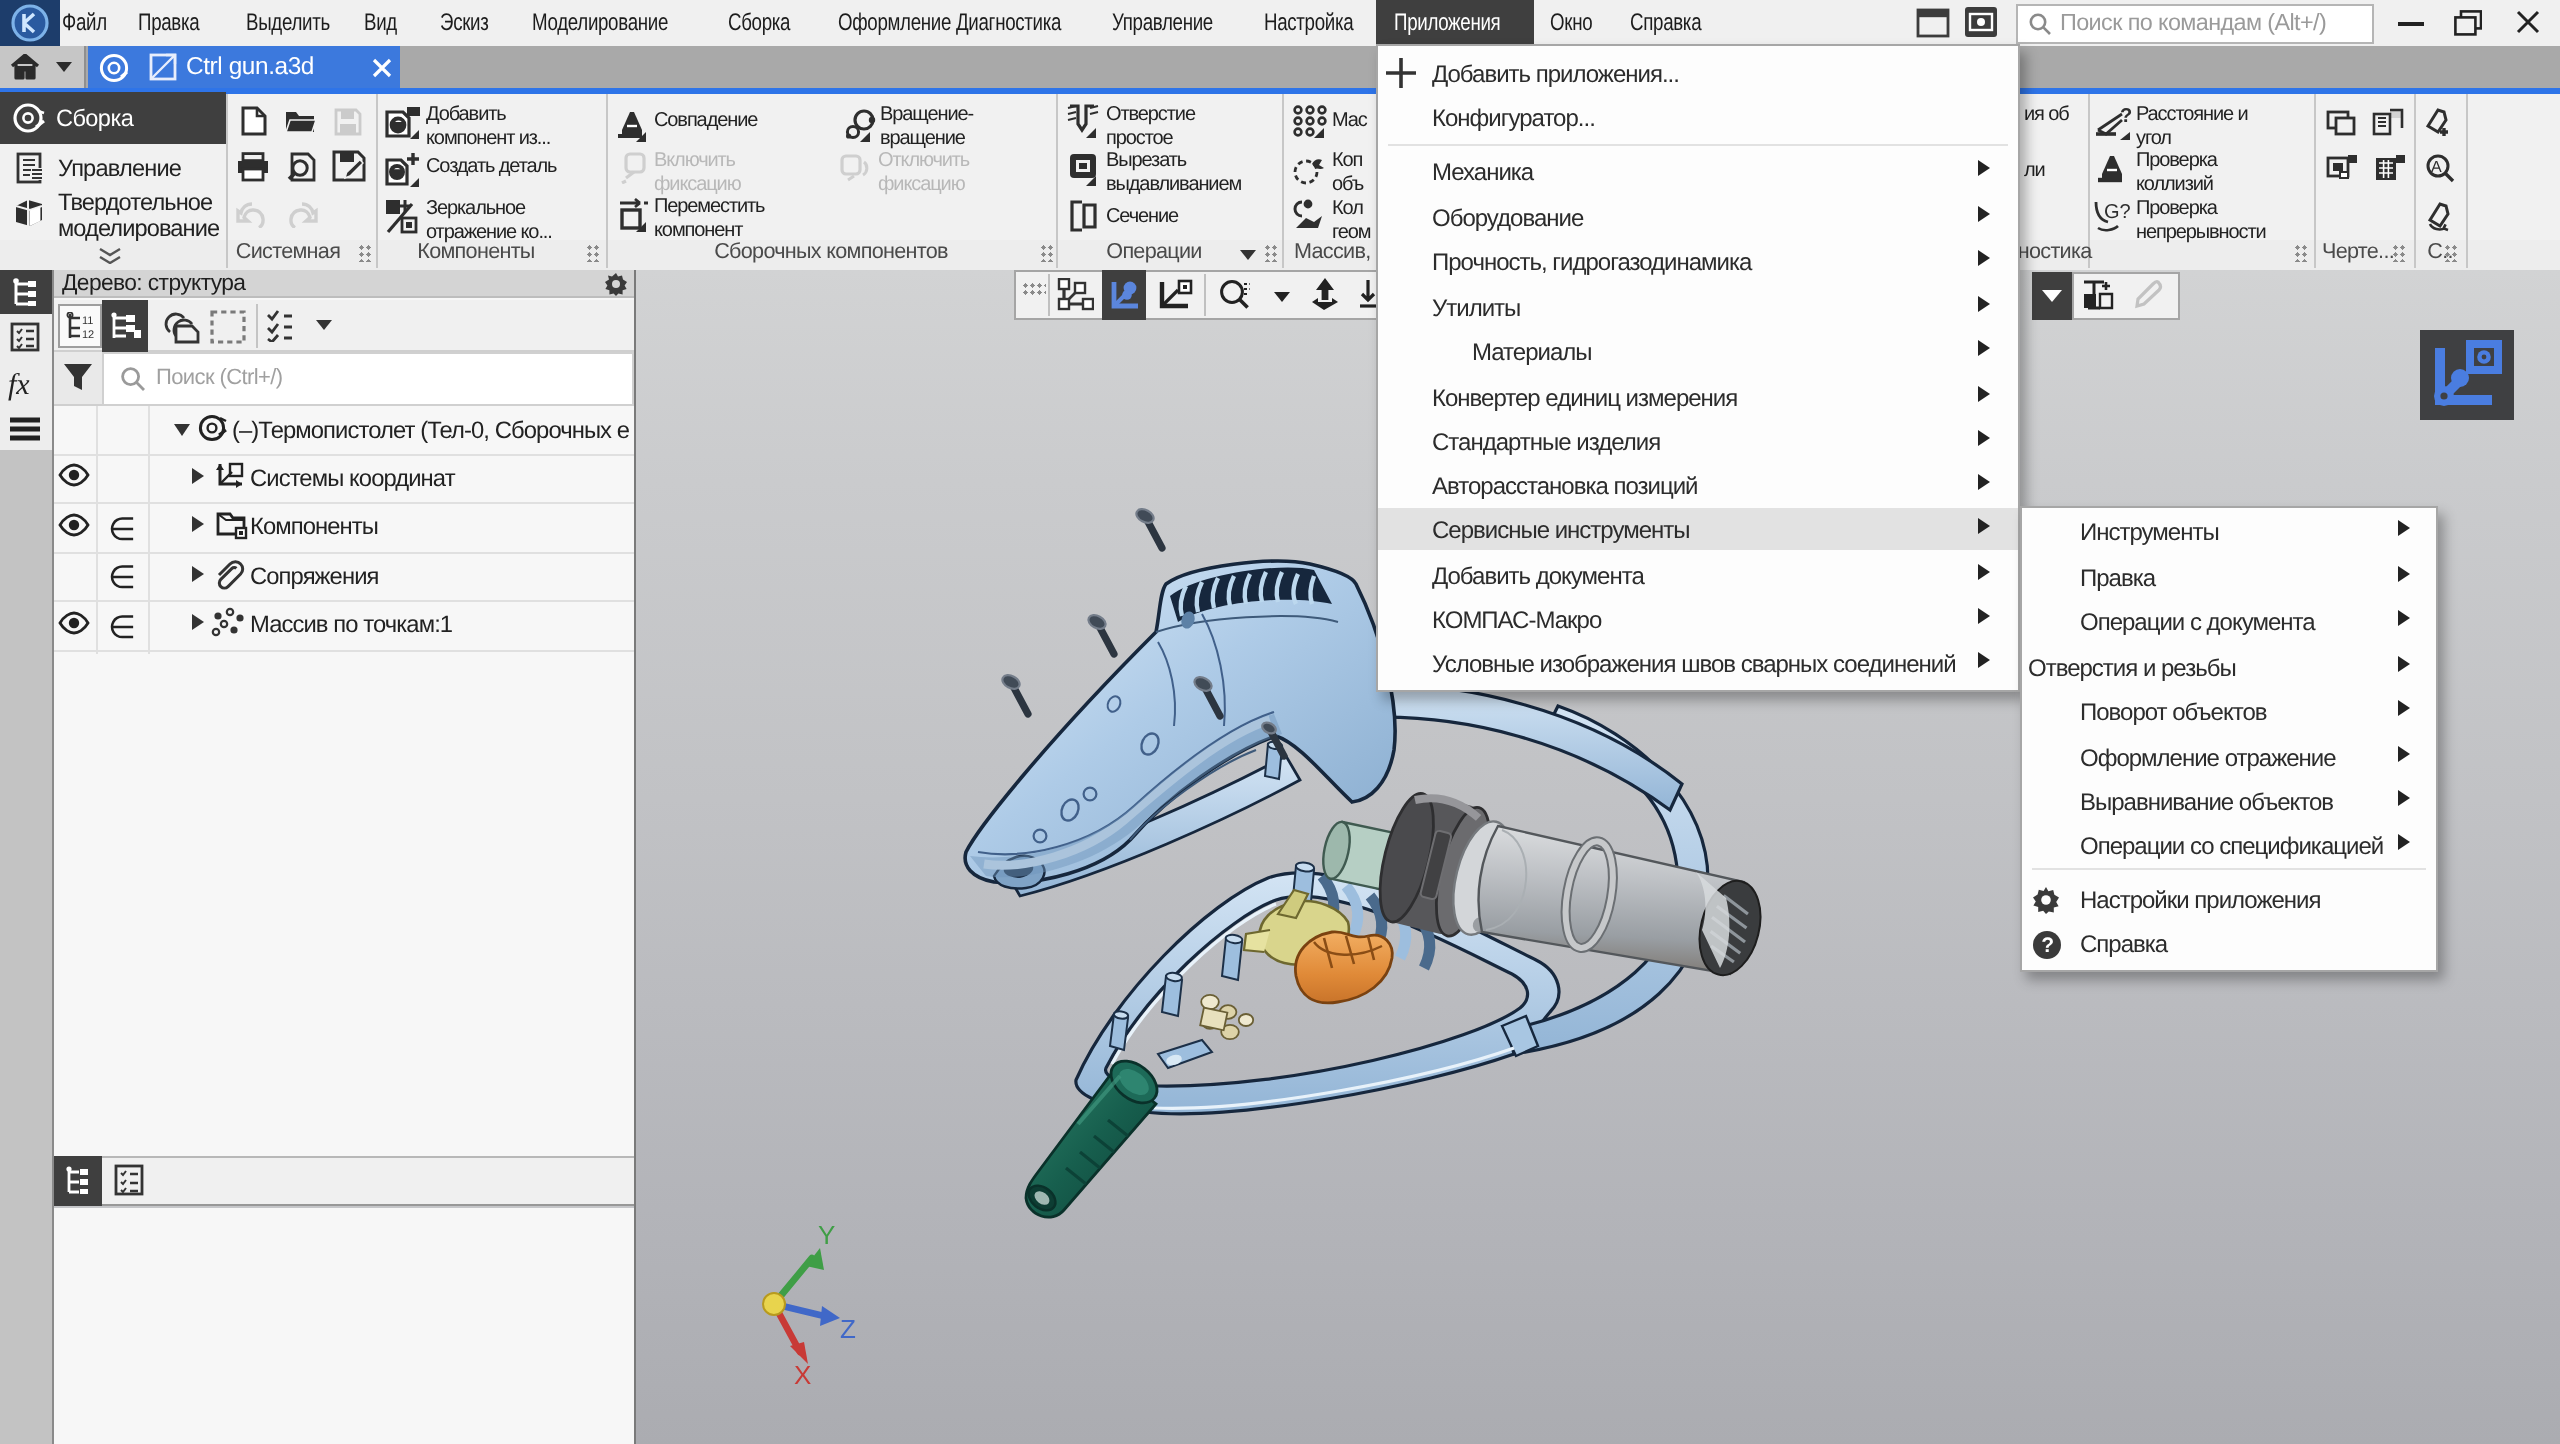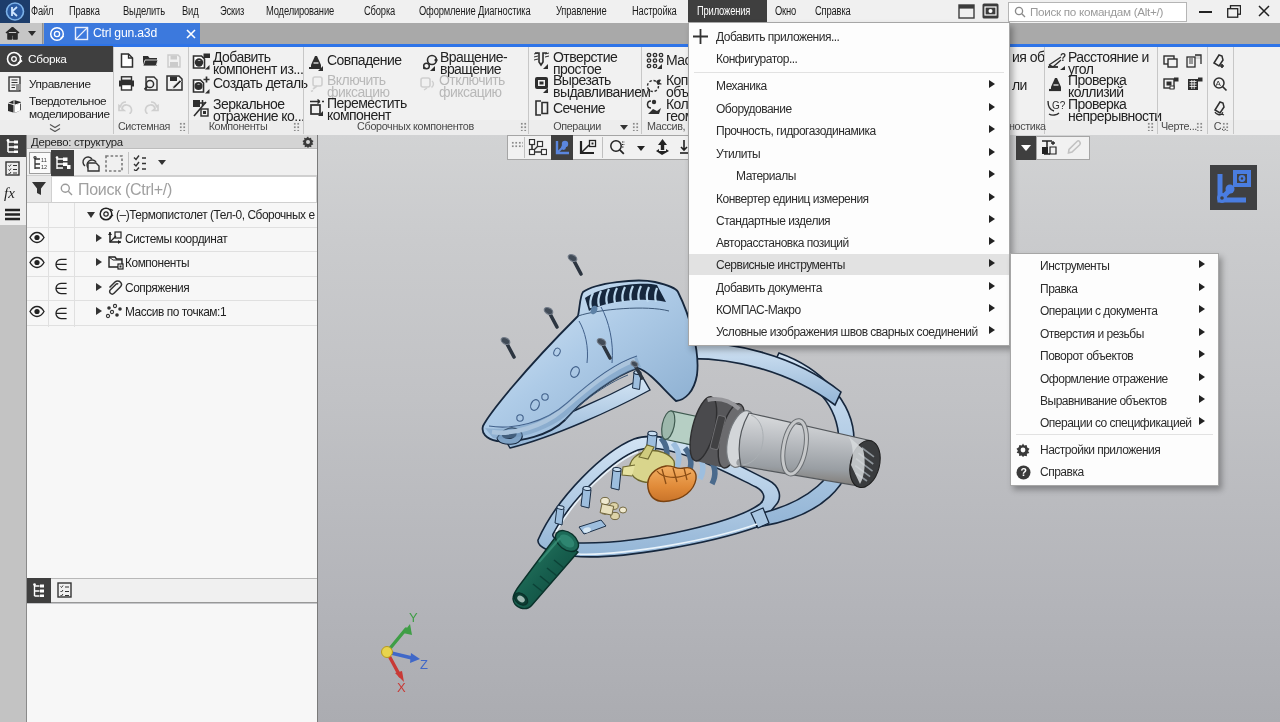--- a/index.html
+++ b/index.html
@@ -2,21 +2,21 @@
 <html><head><meta charset="utf-8">
 <style>
 *{margin:0;padding:0;box-sizing:border-box}
 html,body{width:1280px;height:722px;overflow:hidden;font-family:"Liberation Sans",sans-serif;background:#f0f0f0}
 .ab{position:absolute}
 #app{position:relative;width:1280px;height:722px}
 .mi{position:absolute;top:0;height:23px;line-height:23px;font-size:12px;letter-spacing:-0.2px;color:#1c1c1c;transform:scaleX(0.78);transform-origin:0 0}
 .ic{position:absolute}
 svg{display:block}
 .grp{position:absolute;top:120px;height:14px;font-size:10.8px;letter-spacing:-0.35px;color:#4a4a4a;text-align:center}
-.rt{position:absolute;font-size:14px;line-height:11.6px;color:#222;letter-spacing:-0.55px;white-space:nowrap}
+.rt{position:absolute;font-size:10px;line-height:11.6px;color:#222;letter-spacing:-0.55px;white-space:nowrap}
 .gr{color:#b8b8b8}
 .vsep{position:absolute;top:48px;height:85px;width:1px;background:#c7c7c7}
 .grip{position:absolute;width:7px;height:9px;background-image:radial-gradient(circle,#8a8a8a 1px,transparent 1.1px);background-size:3.5px 3.5px}
 .m-it{position:absolute;left:27px;font-size:12px;letter-spacing:-0.5px;color:#2c2c2c;white-space:nowrap}
 .m-ar{position:absolute;width:0;height:0;border-left:6px solid #222;border-top:4.5px solid transparent;border-bottom:4.5px solid transparent}
 .tr-txt{position:absolute;top:5px;font-size:11.9px;letter-spacing:-0.45px;color:#222;white-space:nowrap}
 </style></head>
 <body>
 <div id="app">
 
@@ -409,21 +409,21 @@
 
 <div class="ab" style="left:27px;top:176px;width:290px;height:27px;background:#e9e9e9;border-bottom:1px solid #cfcfcf"></div>
 <div class="ab" style="left:51px;top:176px;width:266px;height:27px;background:#fff;border:1px solid #d0d0d0"></div>
 <svg class="ic" style="left:31px;top:181px" width="16" height="16" viewBox="0 0 16 16">
       <path d="M1 1h14L10 7.5V14l-4-2V7.5z" fill="#333"></path>
     </svg>
 <svg class="ic" style="left:60px;top:183px" width="13" height="13" viewBox="0 0 13 13">
       <circle cx="5.3" cy="5.3" r="4" fill="none" stroke="#9a9a9a" stroke-width="1.4"></circle>
       <path d="M8.3 8.3l3.7 3.7" stroke="#9a9a9a" stroke-width="1.4"></path>
     </svg>
-<div class="ab" style="left:78px;top:176px;height:37px;line-height:27px;font-size:16px;letter-spacing:-0.3px;color:#a0a0a0">Поиск (Ctrl+/)</div>
+<div class="ab" style="left:78px;top:176px;height:37px;line-height:27px;font-size:11px;letter-spacing:-0.3px;color:#a0a0a0">Поиск (Ctrl+/)</div>
 
 <div class="ab" style="left:27px;top:203px;width:290px;height:124px;background:#f7f7f7"></div>
 <div class="ab" style="left:48px;top:203px;width:1px;height:124px;background:#e0e0e0"></div>
 <div class="ab" style="left:74px;top:203px;width:1px;height:124px;background:#e0e0e0"></div>
 <div class="ab" style="left:27px;top:227px;width:290px;height:1px;background:#e0e0e0"></div>
 <div class="ab" style="left:27px;top:251px;width:290px;height:1px;background:#e0e0e0"></div>
 <div class="ab" style="left:27px;top:276px;width:290px;height:1px;background:#e0e0e0"></div>
 <div class="ab" style="left:27px;top:300px;width:290px;height:1px;background:#e0e0e0"></div>
 <div class="ab" style="left:27px;top:325px;width:290px;height:1px;background:#e0e0e0"></div>
 
@@ -783,21 +783,21 @@
 <div class="m-ar" style="left:989px;top:237px"></div>
 <div class="m-ar" style="left:989px;top:259px"></div>
 <div class="m-ar" style="left:989px;top:281.5px"></div>
 <div class="m-ar" style="left:989px;top:304px"></div>
 <div class="m-ar" style="left:989px;top:326px"></div>
 
 <div class="ab" style="left:1010px;top:253px;width:209px;height:233px;background:#fdfdfd;border:1px solid #a6a6a6;box-shadow:3px 4px 6px rgba(0,0,0,0.3)"></div>
 <div class="m-it" style="left:1040px;top:259px">Инструменты</div>
 <div class="m-it" style="left:1040px;top:281.5px">Правка</div>
 <div class="m-it" style="left:1040px;top:304px">Операции с документа</div>
-<div class="m-it" style="left:1040px;top:326.5px">Отверстия и резьбы</div>
+<div class="m-it" style="left:1014px;top:326.5px">Отверстия и резьбы</div>
 <div class="m-it" style="left:1040px;top:349px">Поворот объектов</div>
 <div class="m-it" style="left:1040px;top:371.5px">Оформление отражение</div>
 <div class="m-it" style="left:1040px;top:394px">Выравнивание объектов</div>
 <div class="m-it" style="left:1040px;top:416px">Операции со спецификацией</div>
 <div class="ab" style="left:1016px;top:433.5px;width:197px;height:1px;background:#e2e2e2"></div>
 <svg class="ic" style="left:1016px;top:443px" width="14" height="14" viewBox="0 0 14 14">
       <path d="M7 0.5l1.2 2.1 2.4-0.6 0.6 2.4 2.3 1.4-1.4 2.2 1.2 2.1-2.4 0.7 0 2.5-2.5-0.6L7 14l-1.4-1.6-2.5 0.6 0-2.5-2.4-0.7 1.2-2.1L0.5 5.7l2.3-1.4 0.6-2.4 2.4 0.6z" fill="#3a3a3a"></path>
       <circle cx="7" cy="7" r="2.4" fill="#fdfdfd"></circle>
     </svg>
 <div class="m-it" style="left:1040px;top:442.5px">Настройки приложения</div>

